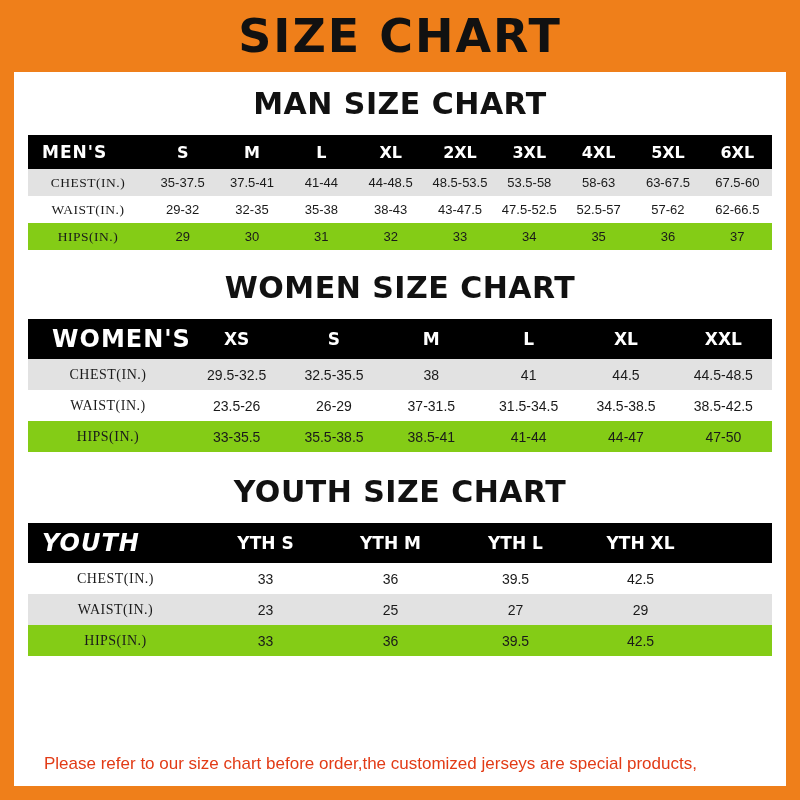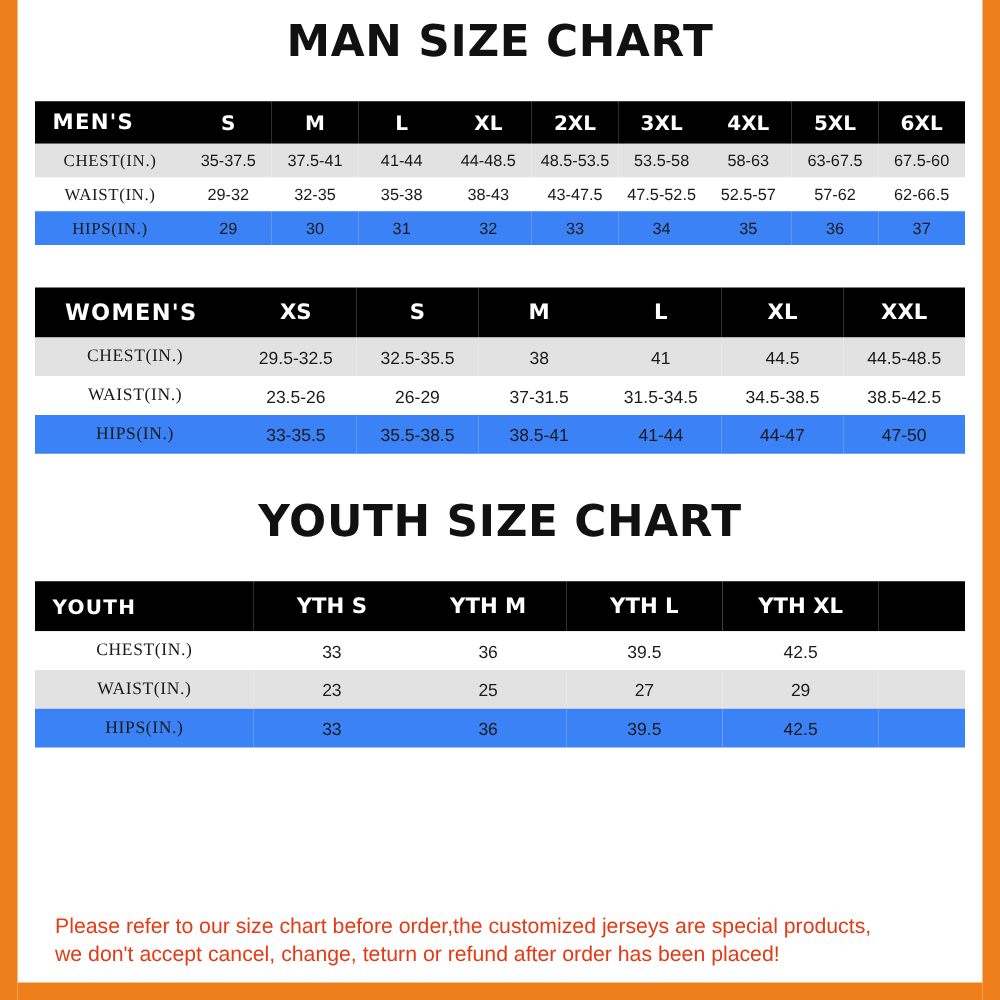--- a/index.html
+++ b/index.html
@@ -44,32 +44,32 @@
     flex: 1 1 auto;
     padding: 0 12px;
     box-sizing: border-box;
     display: flex;
     flex-direction: column;
   }
   .section-title {
     text-align: center;
     font-family: "DejaVu Sans", sans-serif;
     font-weight: bold;
-    font-size: 35px;
+    font-size: 30px;
     color: #111111;
     letter-spacing: 0.5px;
   }
   .t-man { margin: 14px 0 10px 0; }
   .t-women { margin: 16px 0 10px 0; }
   .t-youth { margin: 18px 0 10px 0; }
 
   table.sizetable {
     border-collapse: collapse;
     width: 744px;
-    margin: 17px auto;
+    margin: 4px auto;
     table-layout: fixed;
   }
   table.sizetable td, table.sizetable th {
     padding: 0;
     text-align: center;
     vertical-align: middle;
     font-size: 13px;
     color: #1a1a1a;
     font-family: "Liberation Sans", sans-serif;
   }
@@ -84,36 +84,36 @@
     font-size: 16px;
   }
   tr.header-row th.rowlabel {
     text-align: left;
     padding-left: 14px;
     font-size: 17px;
     letter-spacing: 1px;
   }
   tr.band-light { background: #e2e2e2; }
   tr.band-white { background: #ffffff; }
-  tr.band-mid { background: #3b82f6; }
+  tr.band-mid { background: #84cc16; }
   tr.body-row td { height: 27px; }
   tr.body-row td.rowlabel {
     font-family: Liberation Serif, serif;
     font-size: 13.5px;
     letter-spacing: 0.5px;
   }
   
   table.women tr.header-row th { height: 40px; font-size: 17px; }
-  table.women tr.header-row th.rowlabel { font-size: 18px; padding-left: 24px; }
+  table.women tr.header-row th.rowlabel { font-size: 24px; padding-left: 24px; }
   table.women tr.body-row td { height: 31px; font-size: 14px; }
   table.women tr.body-row td.rowlabel { font-size: 14px; }
   table.women tr.header-row th.colhead { font-size: 17px; }
 
   table.youth tr.header-row th { height: 40px; font-size: 17px; }
-  table.youth tr.header-row th.rowlabel { font-size: 16px; }
+  table.youth tr.header-row th.rowlabel { font-size: 24px; font-style: italic; }
   table.youth tr.body-row td { height: 31px; font-size: 14px; }
   table.youth tr.body-row td.rowlabel { font-size: 14px; }
 
   .notice {
     margin-top: auto;
     padding: 10px 18px 10px 18px;
     color: #e23b16;
     font-size: 17px;
     line-height: 1.35;
     font-family: "Liberation Sans", sans-serif;
@@ -123,20 +123,23 @@
     height: 14px;
     background: #ef7f1a;
     flex: none;
   }
 </style>
 </head>
 <body>
 
 <div class="page">
 
+  <div class="banner">
+    <div class="banner-title">SIZE CHART</div>
+  </div>
 
   <div class="content">
 
     <div class="section-title t-man">MAN SIZE CHART</div>
 
     <table class="sizetable men">
       <colgroup>
         <col style="width:120px">
         <col span="9">
       </colgroup>
@@ -185,20 +188,21 @@
         <td>32</td>
         <td>33</td>
         <td>34</td>
         <td>35</td>
         <td>36</td>
         <td>37</td>
       </tr>
     </tbody>
       </table>
 
+    <div class="section-title t-women">WOMEN SIZE CHART</div>
 
     <table class="sizetable women">
       <colgroup>
         <col style="width:160px">
         <col span="6">
       </colgroup>
       <tbody>
           <tr class="header-row">
         <th class="rowlabel">WOMEN'S</th>
         <th class="colhead">XS</th>
@@ -277,19 +281,18 @@
         <td>36</td>
         <td>39.5</td>
         <td>42.5</td>
         <td></td>
       </tr>
     </tbody>
       </table>
 
     <div class="notice">
       <div>Please refer to our size chart before order,the customized jerseys are special products,</div>
-      <div>we don't accept cancel, change, teturn or refund after order has been placed!</div>
     </div>
 
   </div>
 
   <div class="footer-bar"></div>
 </div>
 
 </body></html>

